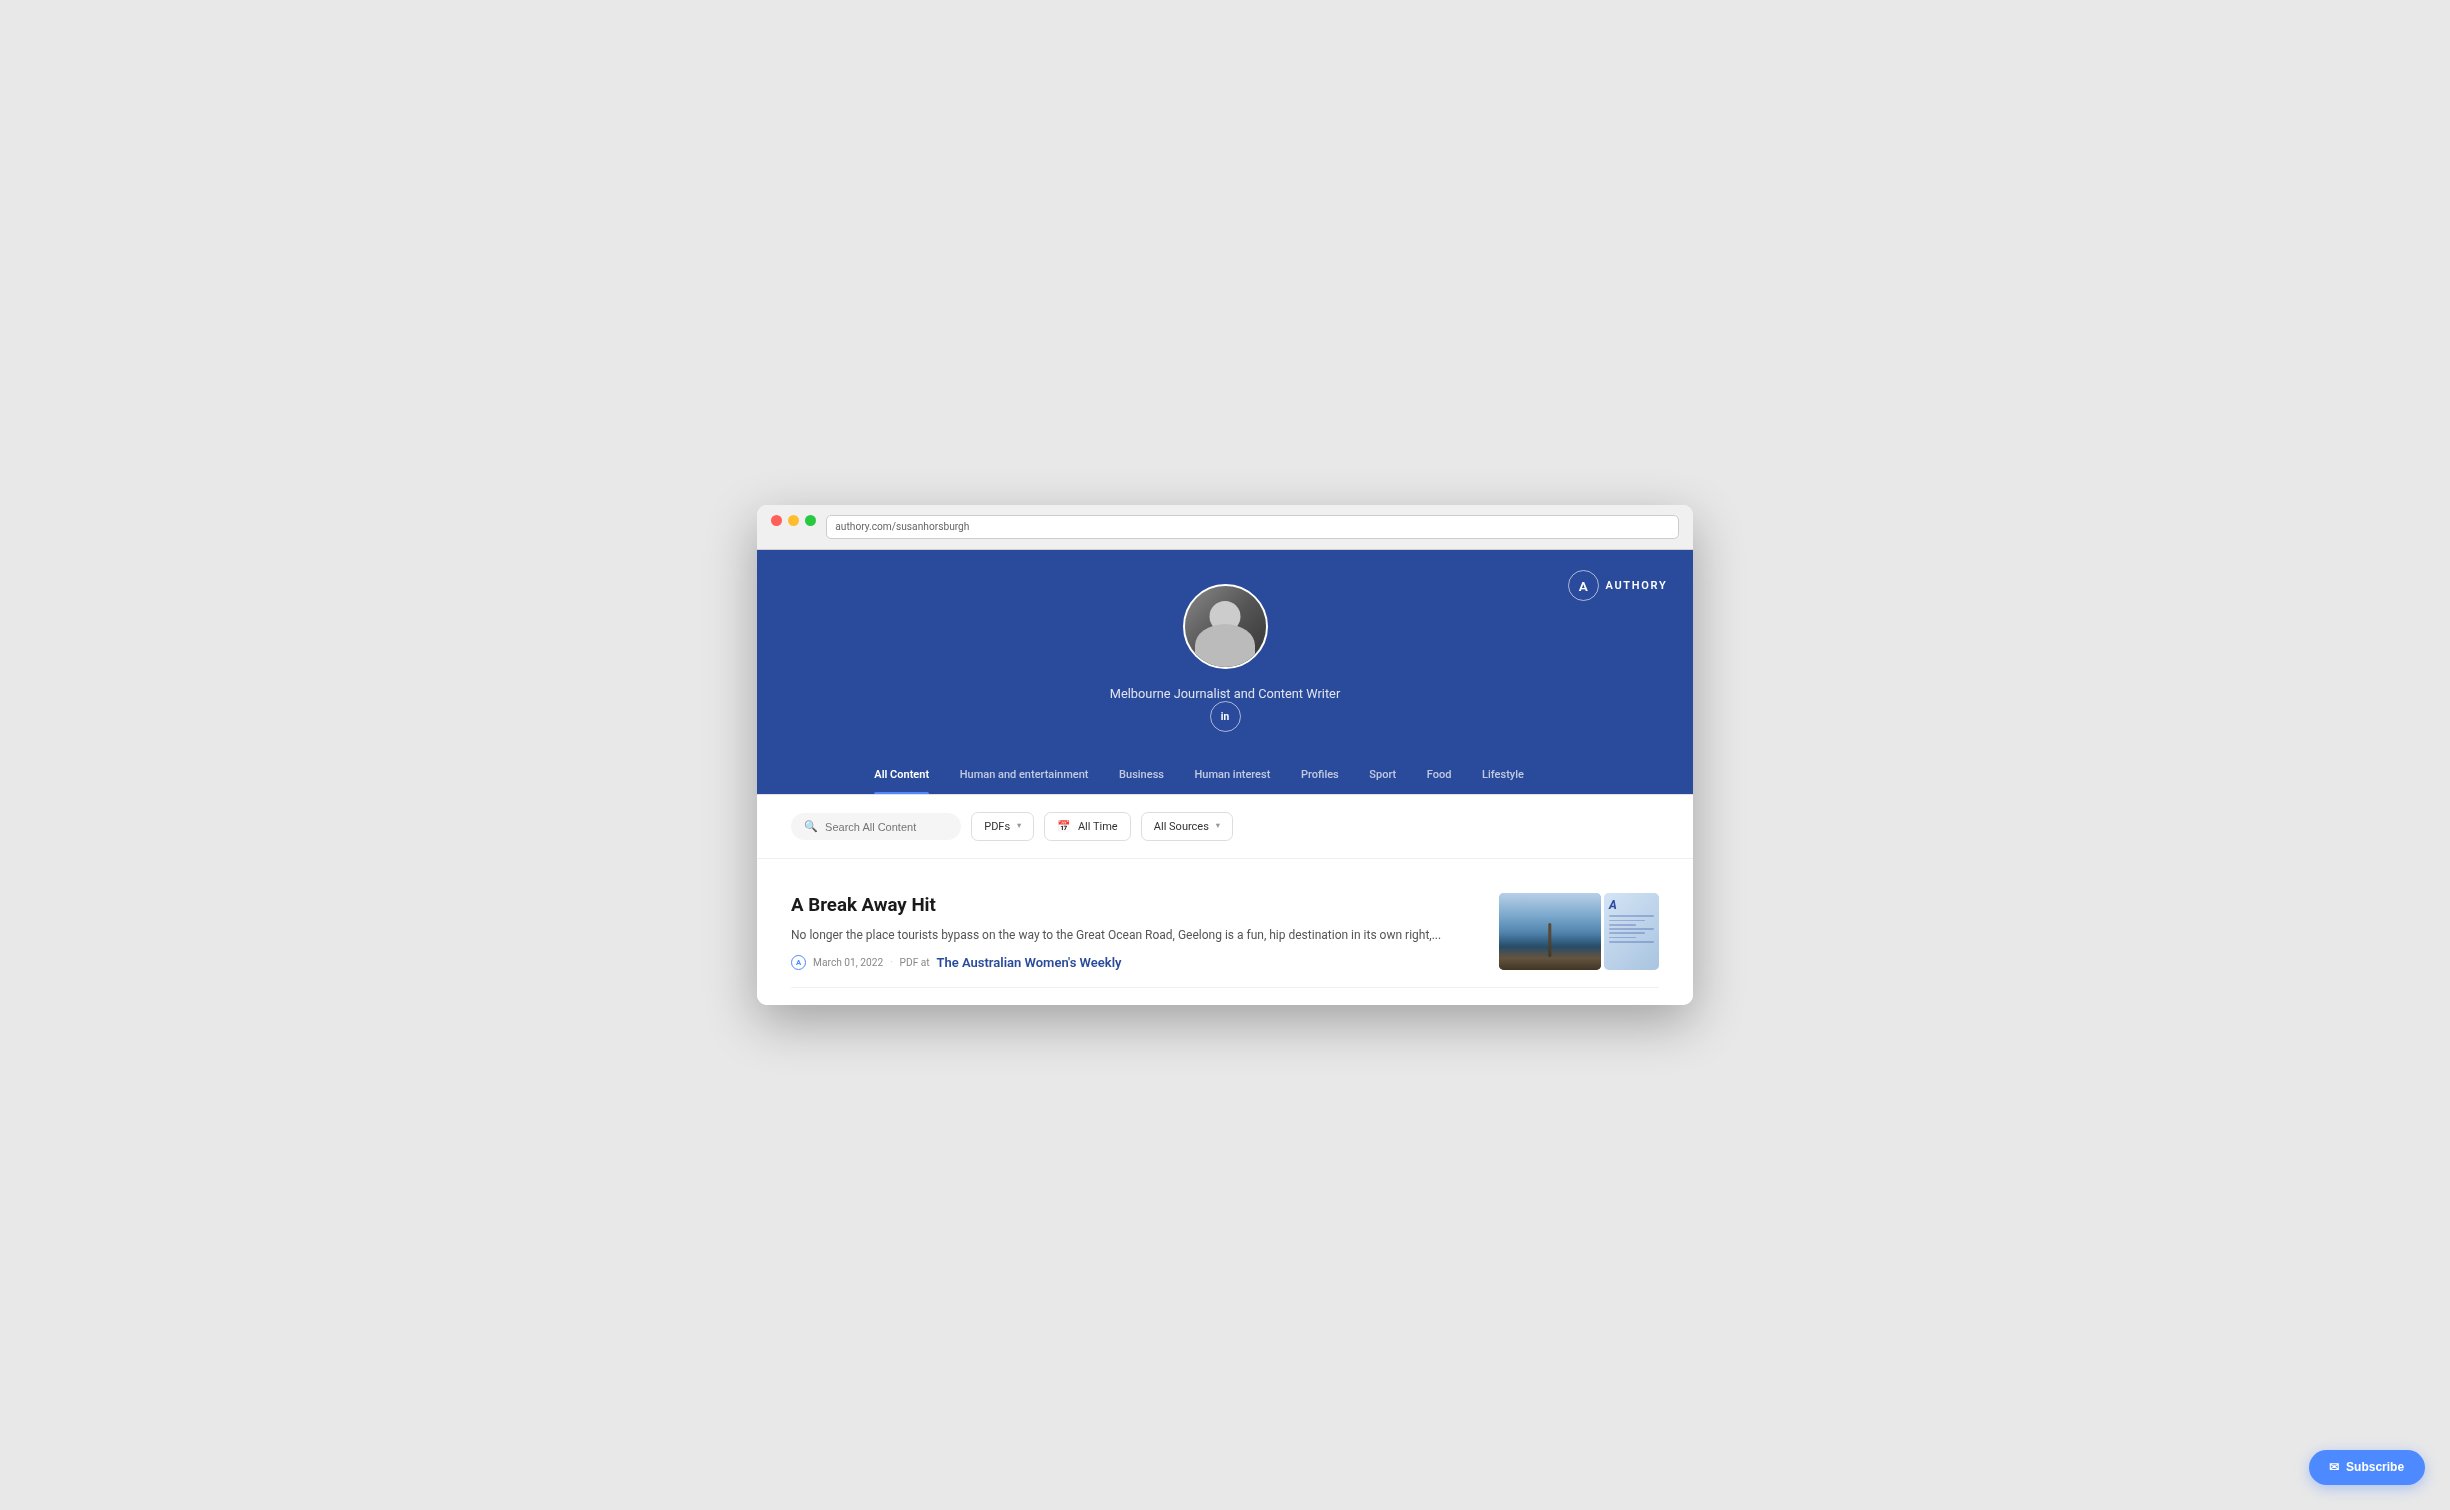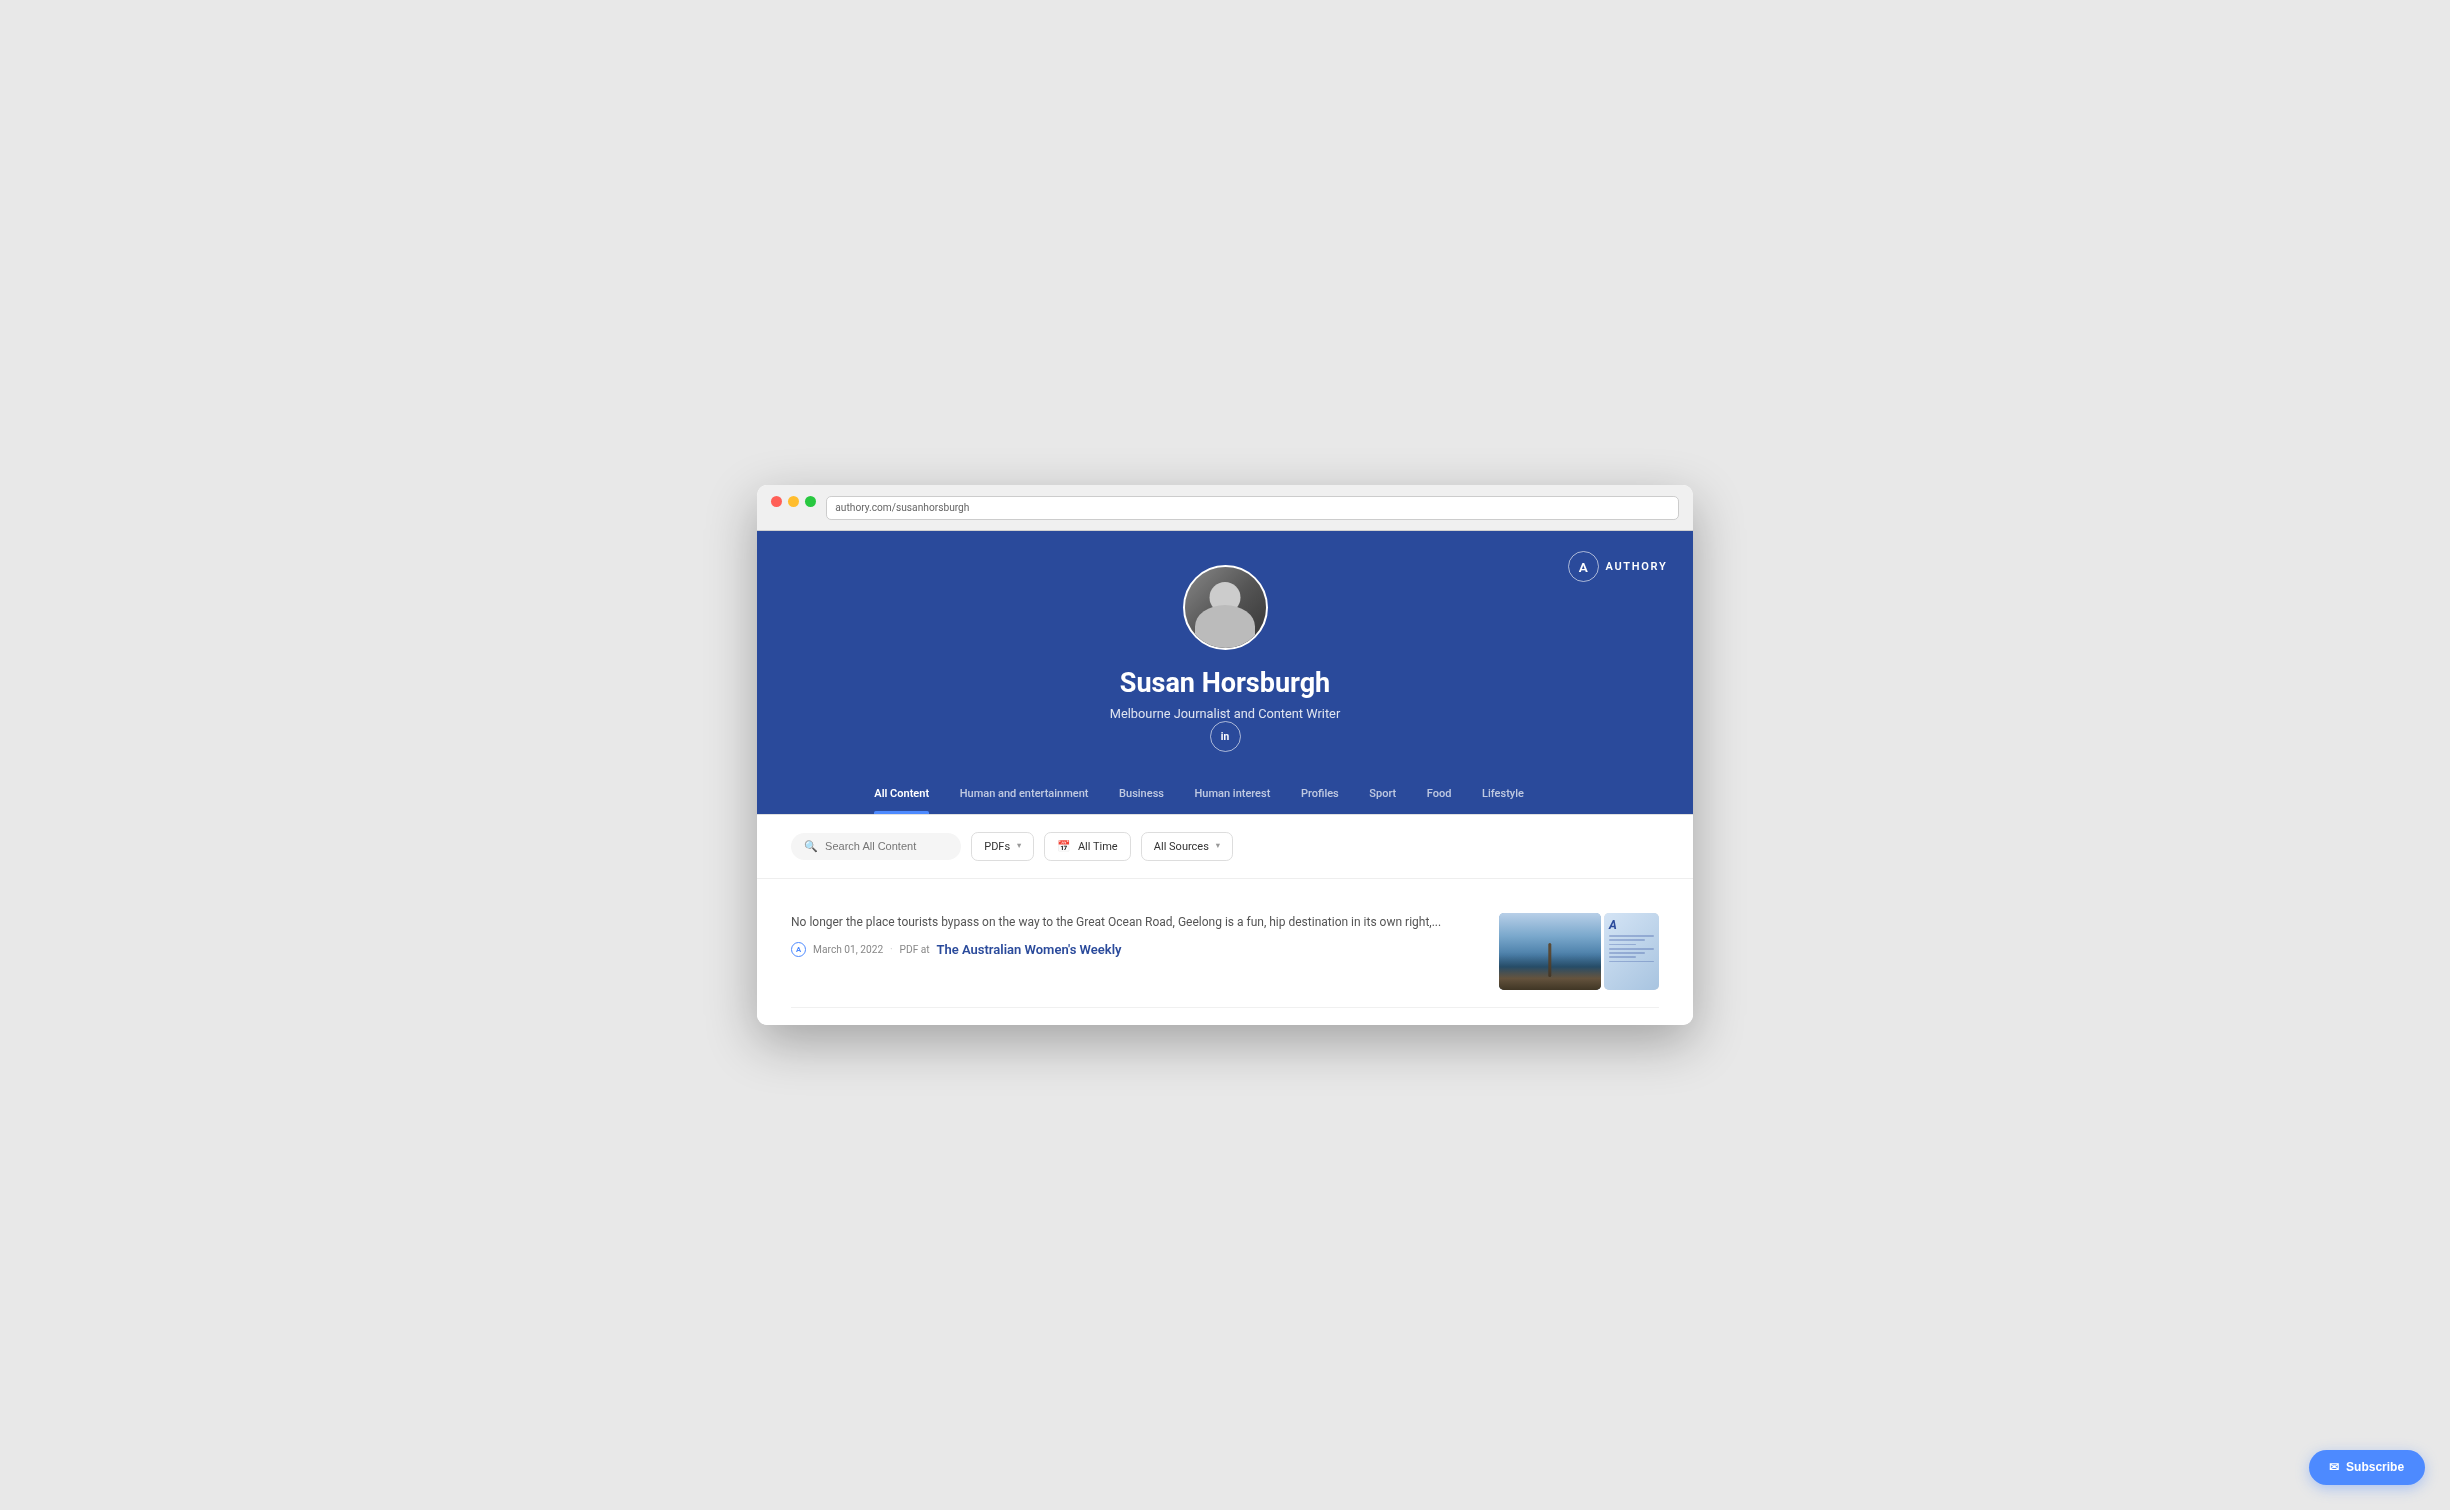--- a/index.html
+++ b/index.html
@@ -515,21 +515,20 @@
       </div>
 
       
       <div class="avatar-container">
         <div class="avatar">
           <div class="avatar-placeholder"></div>
         </div>
       </div>
 
       
-      <h1 class="profile-name">Susan Horsburgh</h1>
       <p class="profile-subtitle">Melbourne Journalist and Content Writer</p>
 
       
       <div class="linkedin-btn">
         <span>in</span>
       </div>
 
       
       <nav class="nav-tabs">
         <div class="nav-tab active">
@@ -580,20 +579,21 @@
 
       <div class="filter-dropdown">
         <span>All Sources</span>
         <span class="chevron">▾</span>
       </div>
     </div>
 
     <div class="articles-list">
       <div class="article-item">
         <div class="article-content">
+          <h2 class="article-title">A Break Away Hit</h2>
           <p class="article-excerpt">No longer the place tourists bypass on the way to the Great Ocean Road, Geelong is a fun, hip destination in its own right,...</p>
           <div class="article-meta">
             <span class="authory-a">A</span>
             <span>March 01, 2022</span>
             <span class="separator">·</span>
             <span>PDF at</span>
             <span class="source-link">The Australian Women's Weekly</span>
           </div>
         </div>
 

